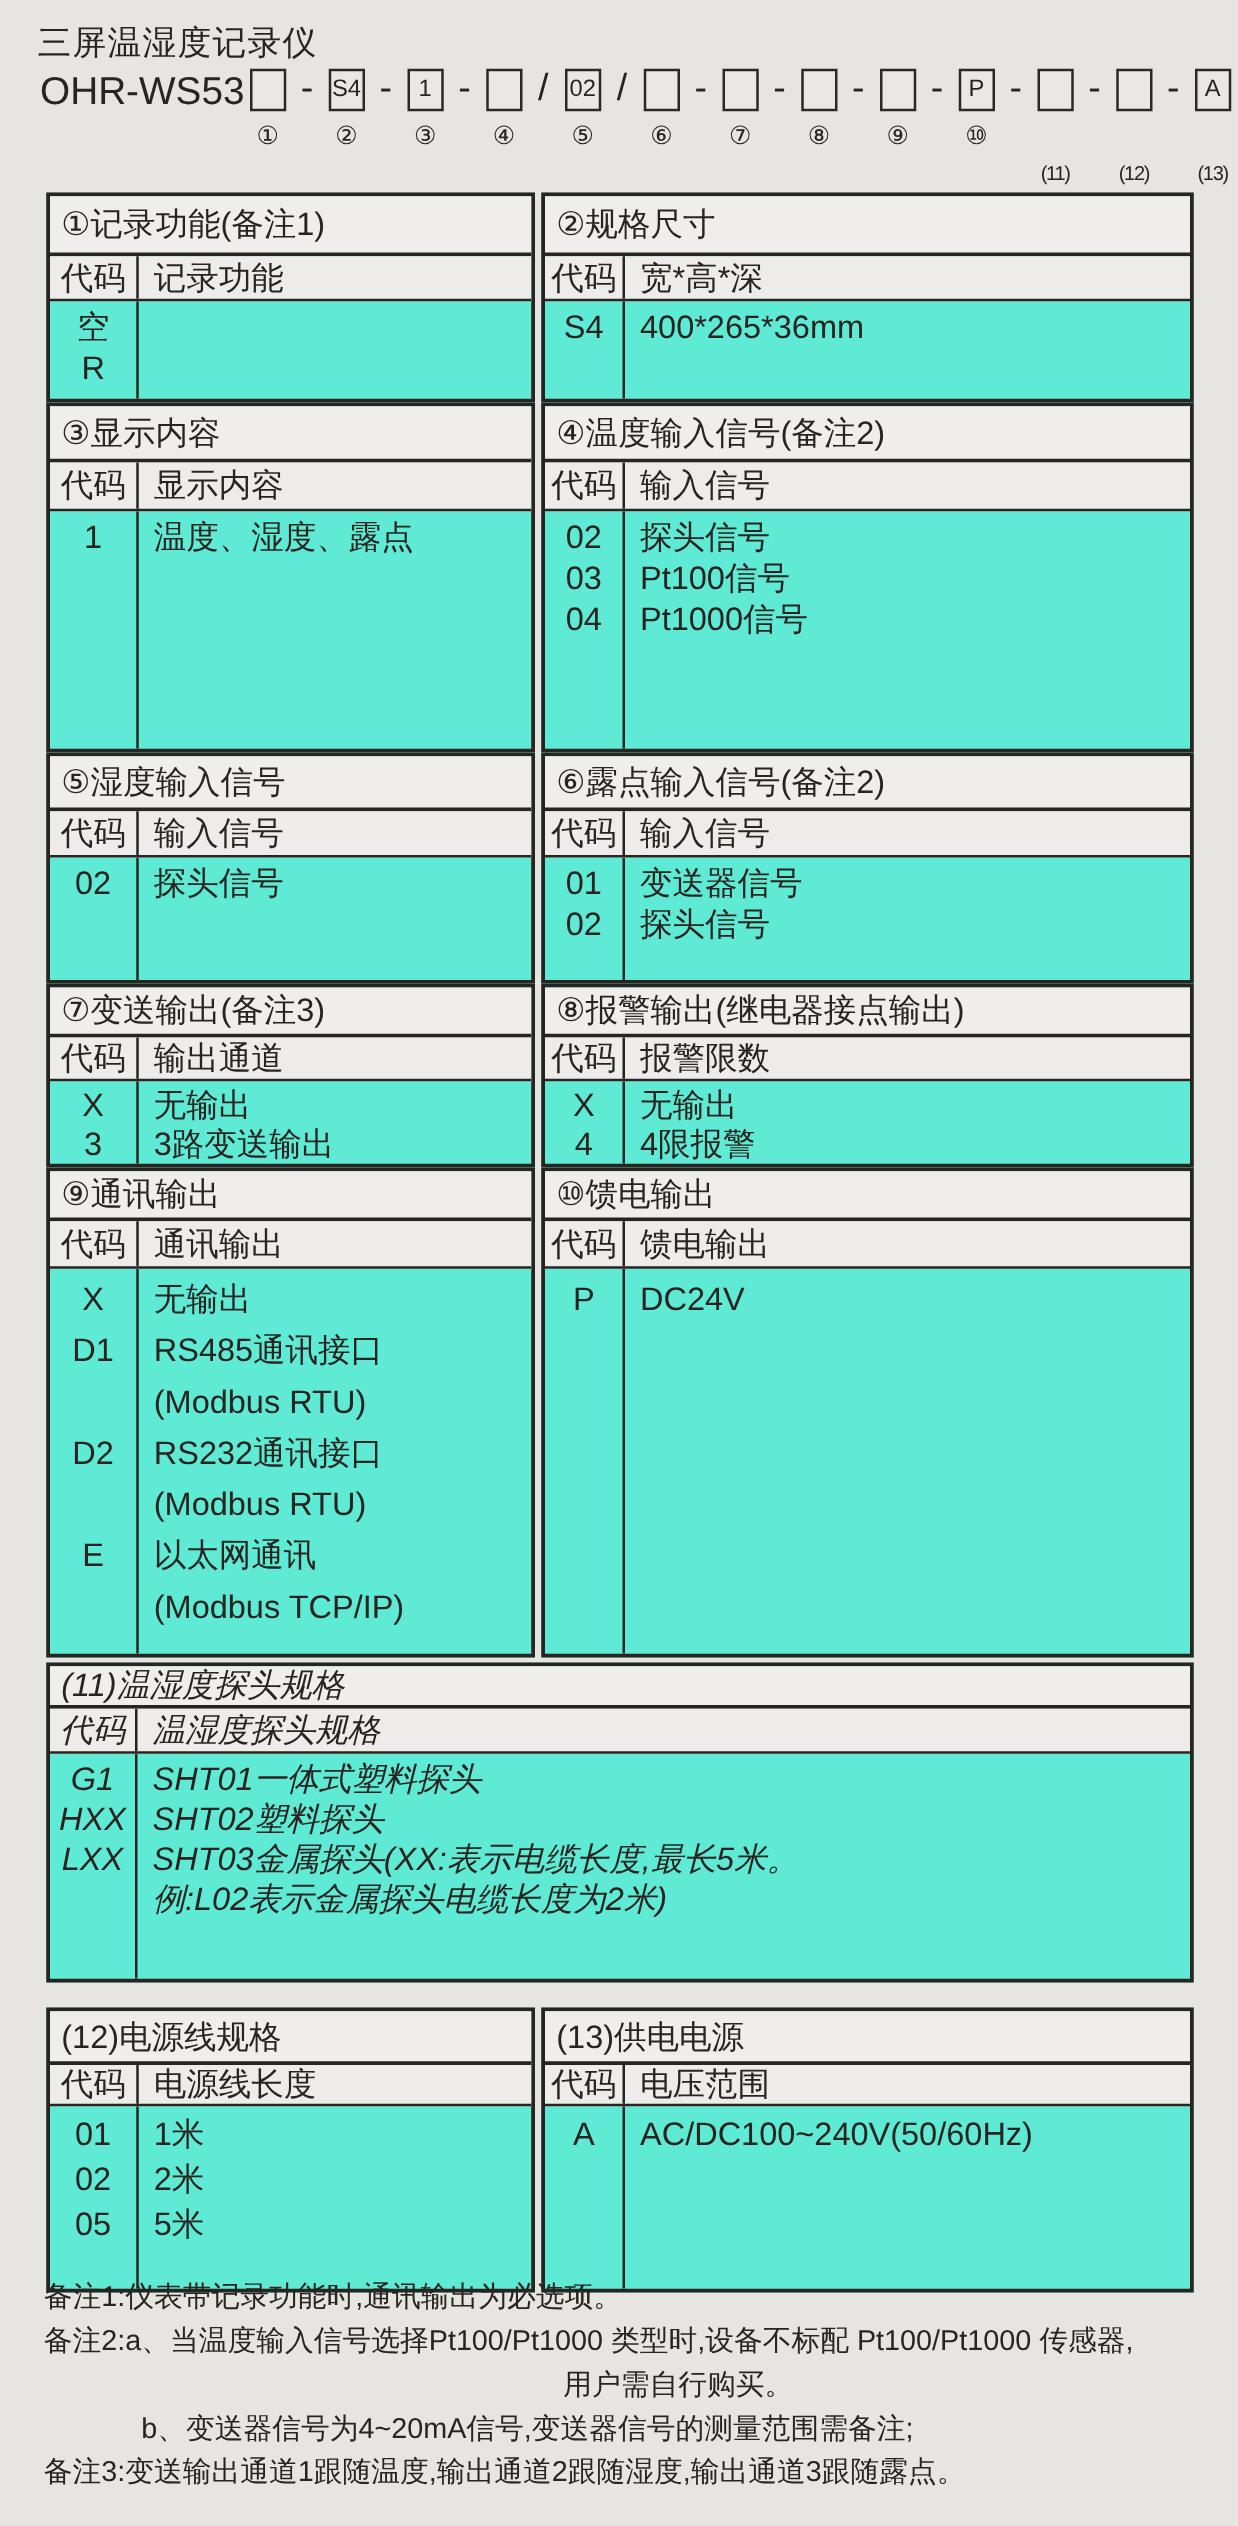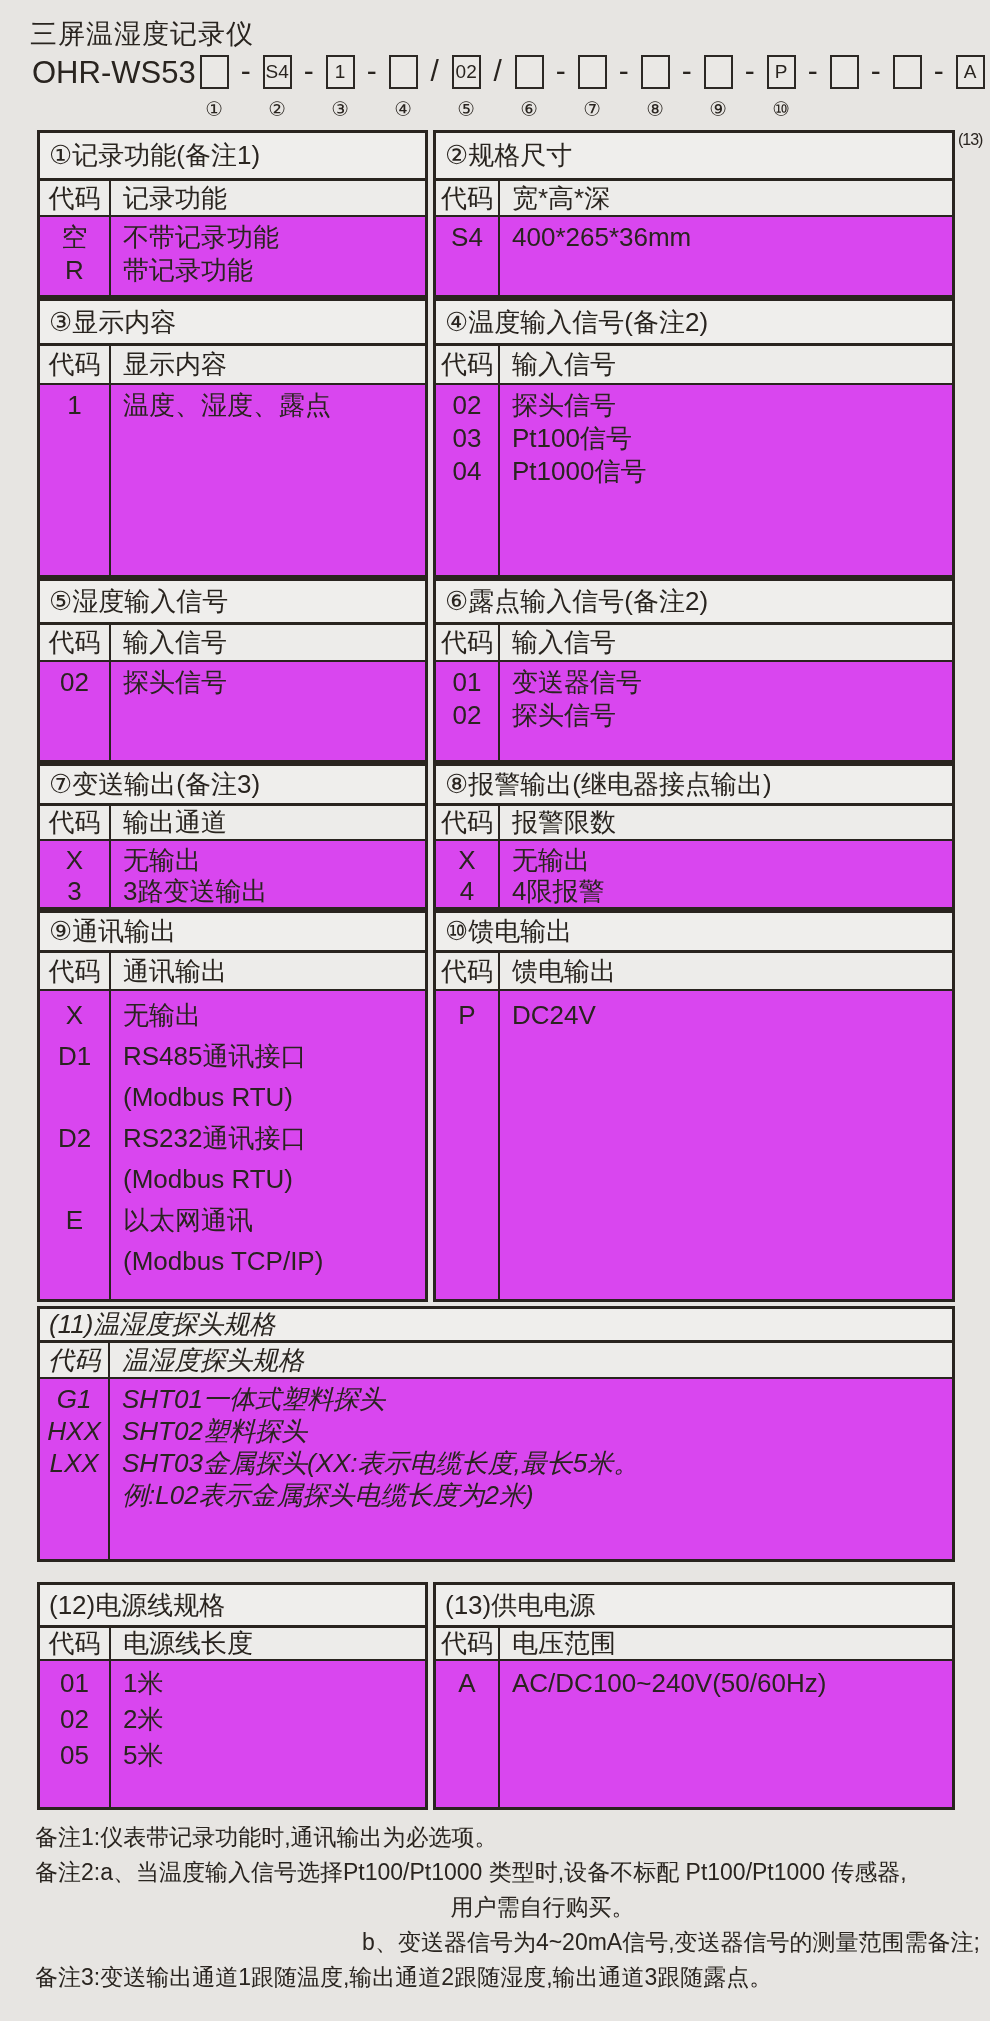--- a/index.html
+++ b/index.html
@@ -35,22 +35,22 @@
   .pnum.small{font-size:16px;letter-spacing:-1px;margin-top:40px;}
   .msep{
     width:32px;flex-shrink:0;text-align:center;
     font-size:30px;line-height:32px;font-weight:400;
   }
   
   .tablewrap{position:absolute;left:37px;top:0;width:918px;}
   .block{
     position:absolute;box-sizing:border-box;
     border:3px solid #29241f;
-    background:#d946ef;
-    display:flex;flex-direction:column;
+    background:#5eead4;
+    display:flex;flex-direction:column;margin-top:24px;
   }
   .bl{left:0;width:391px;}
   .br{left:396px;width:522px;}
   .bf{left:0;width:918px;font-style:italic;}
   .btitle{
     height:var(--th);line-height:var(--th);
     border-bottom:3px solid #29241f;
     padding-left:9px;font-size:26px;
     background:#efeeec;white-space:nowrap;overflow:hidden;
   }
@@ -66,21 +66,21 @@
   }
   .cw64 .ccol{width:64px;}
   .cw70 .ccol{width:70px;}
   .dcol{flex:1;padding-left:12px;overflow:hidden;white-space:nowrap;}
   .bbody .ccol,.bbody .dcol{padding-top:4px;}
   .line{height:var(--lh);line-height:var(--lh);}
   
   .notes{position:absolute;left:35px;top:1820px;width:945px;font-size:23px;}
   .note-line{height:35px;line-height:35px;white-space:nowrap;}
   .ind1{padding-left:70px;text-align:center;}
-  .ind2{padding-left:78px;text-align:right;}
+  .ind2{padding-left:78px;}
 </style>
 </head>
 <body>
 
 <div class="page">
 
   <div class="page-title">三屏温湿度记录仪</div>
 
   <div class="model-row">
     <span class="model-prefix">OHR-WS53</span>
@@ -155,24 +155,20 @@
     <div class="block bl" style="top:130px;height:168px;--th:45px;--hh:34px;--lh:33px">
       <div class="btitle">①记录功能(备注1)</div>
       <div class="bhead">
         <div class="ccol">代码</div>
         <div class="dcol">记录功能</div>
       </div>
       <div class="bbody">
         <div class="ccol">
           <div class="line">空</div>
           <div class="line">R</div>
-        </div>
-        <div class="dcol">
-          <div class="line">不带记录功能</div>
-          <div class="line">带记录功能</div>
         </div>
       </div>
     </div>
     <div class="block br cw64" style="top:130px;height:168px;--th:45px;--hh:34px;--lh:33px">
       <div class="btitle">②规格尺寸</div>
       <div class="bhead">
         <div class="ccol">代码</div>
         <div class="dcol">宽*高*深</div>
       </div>
       <div class="bbody">

